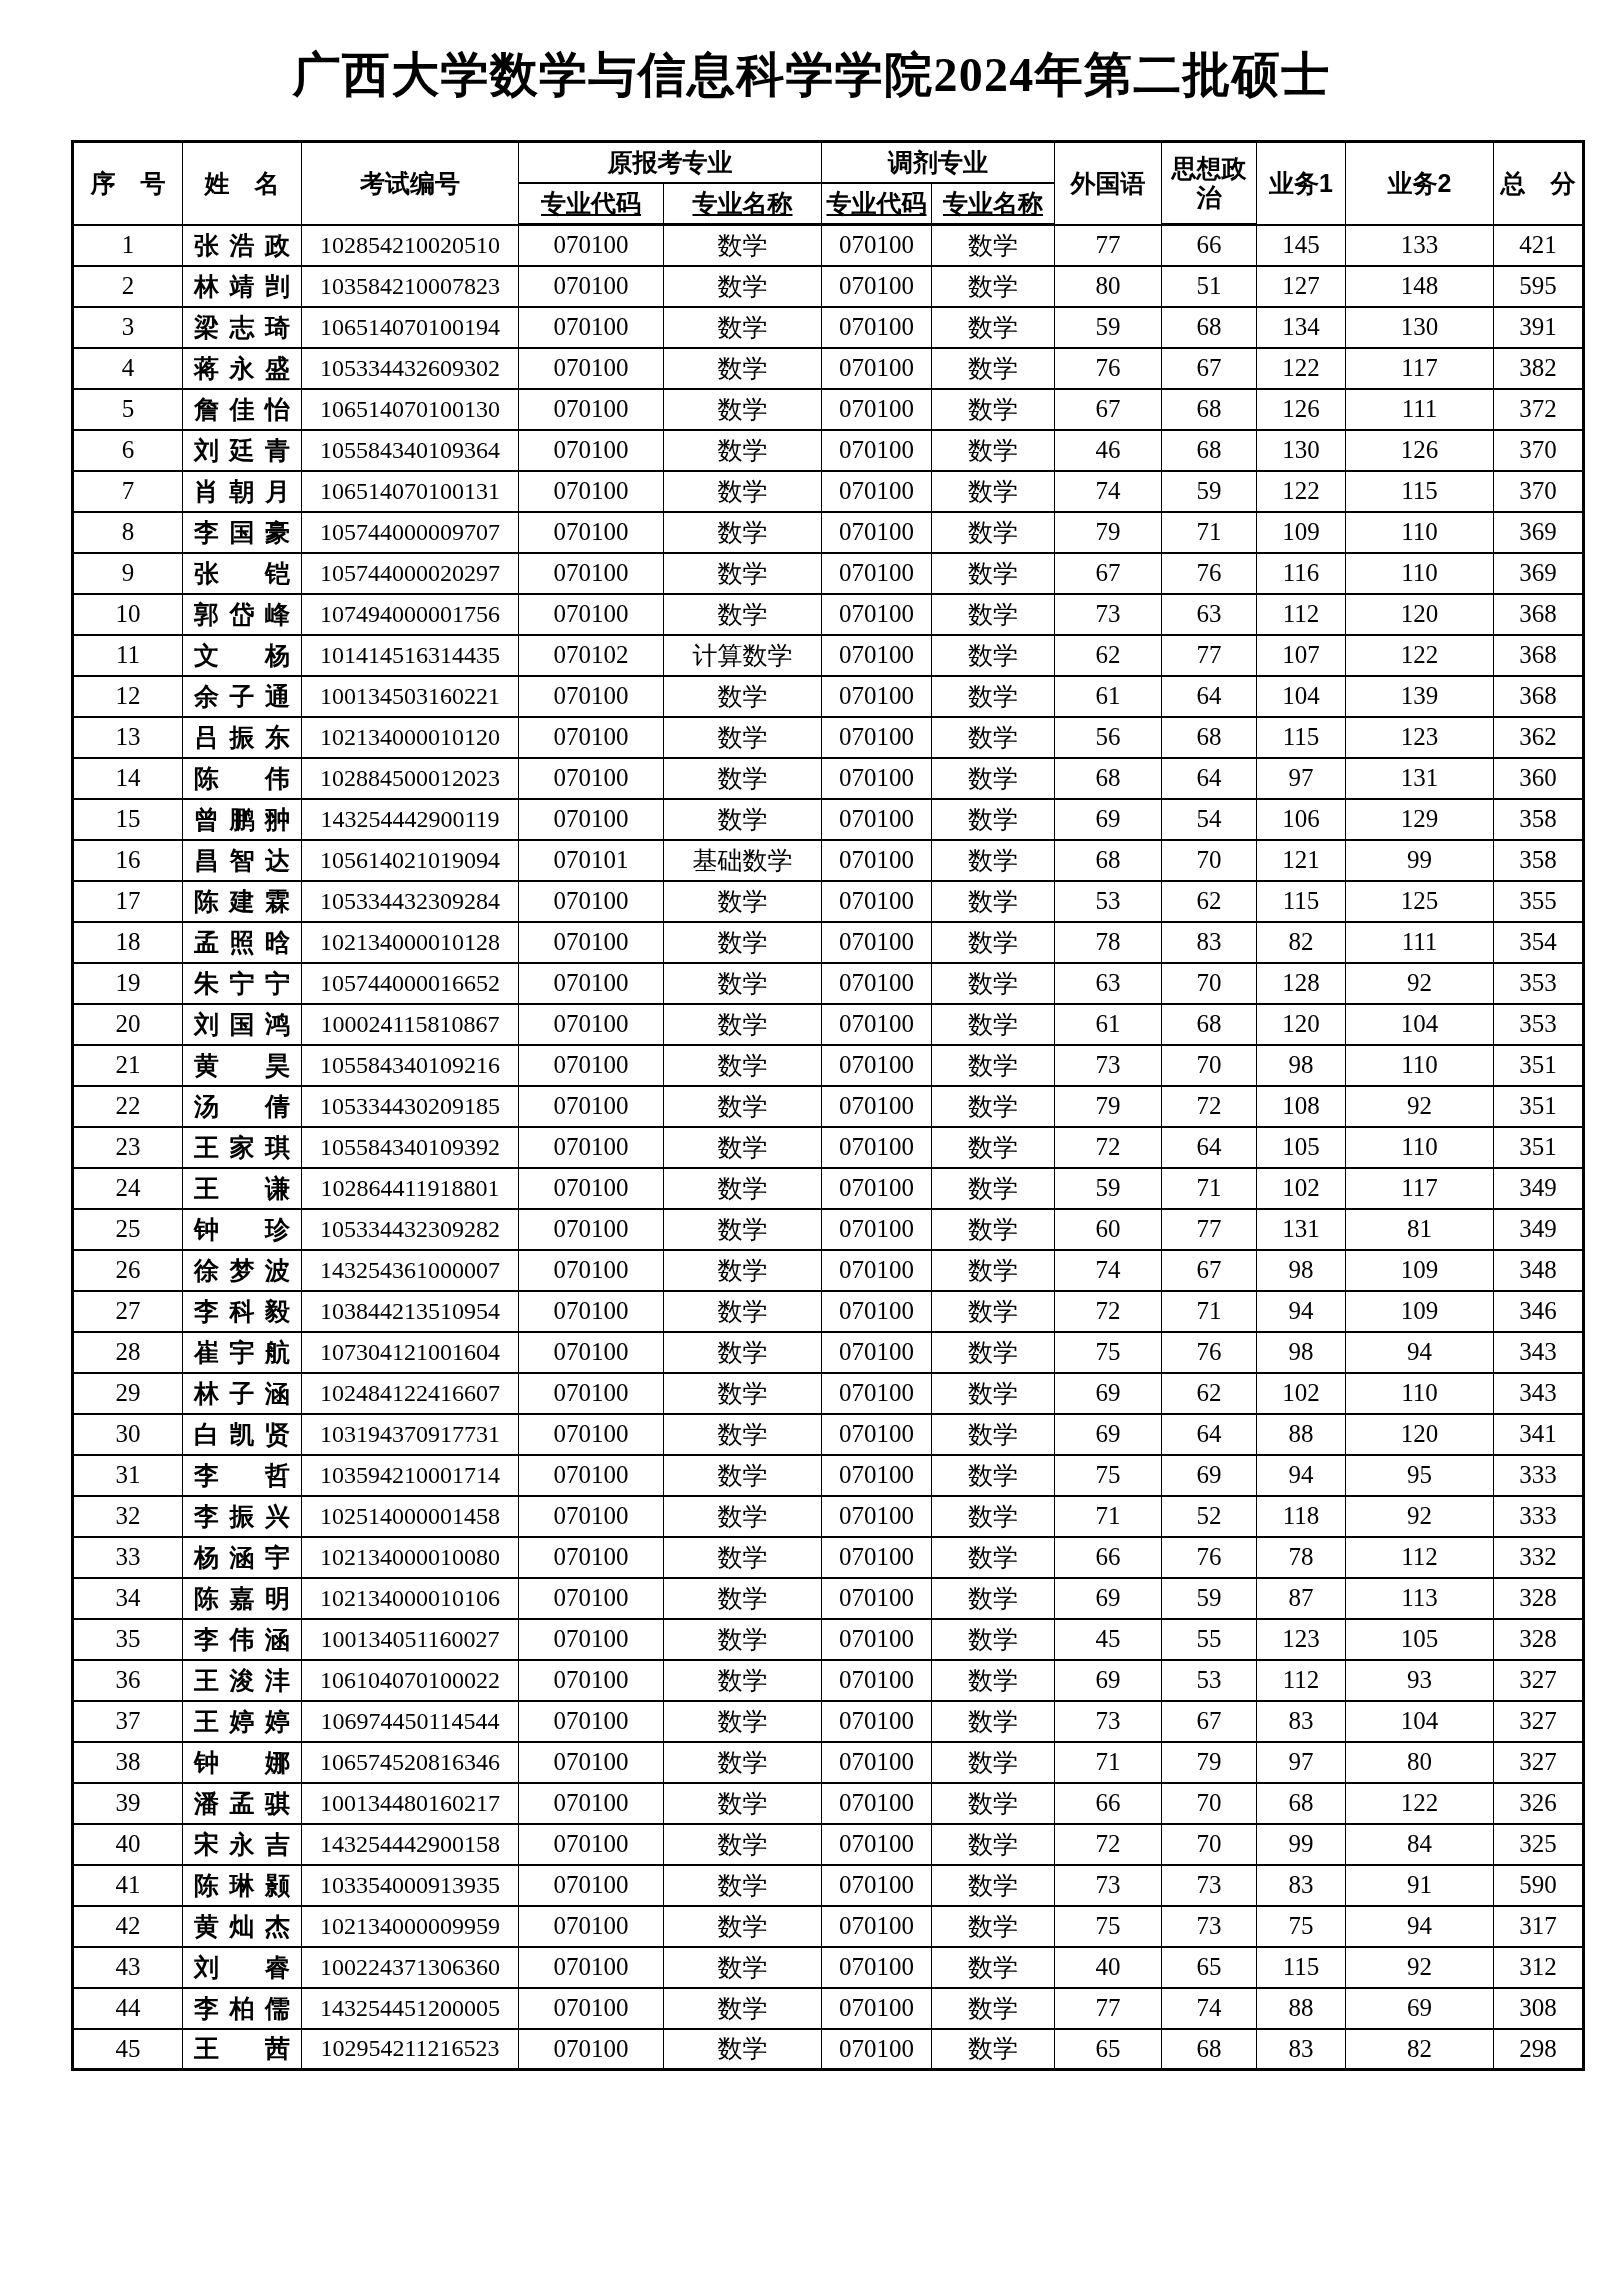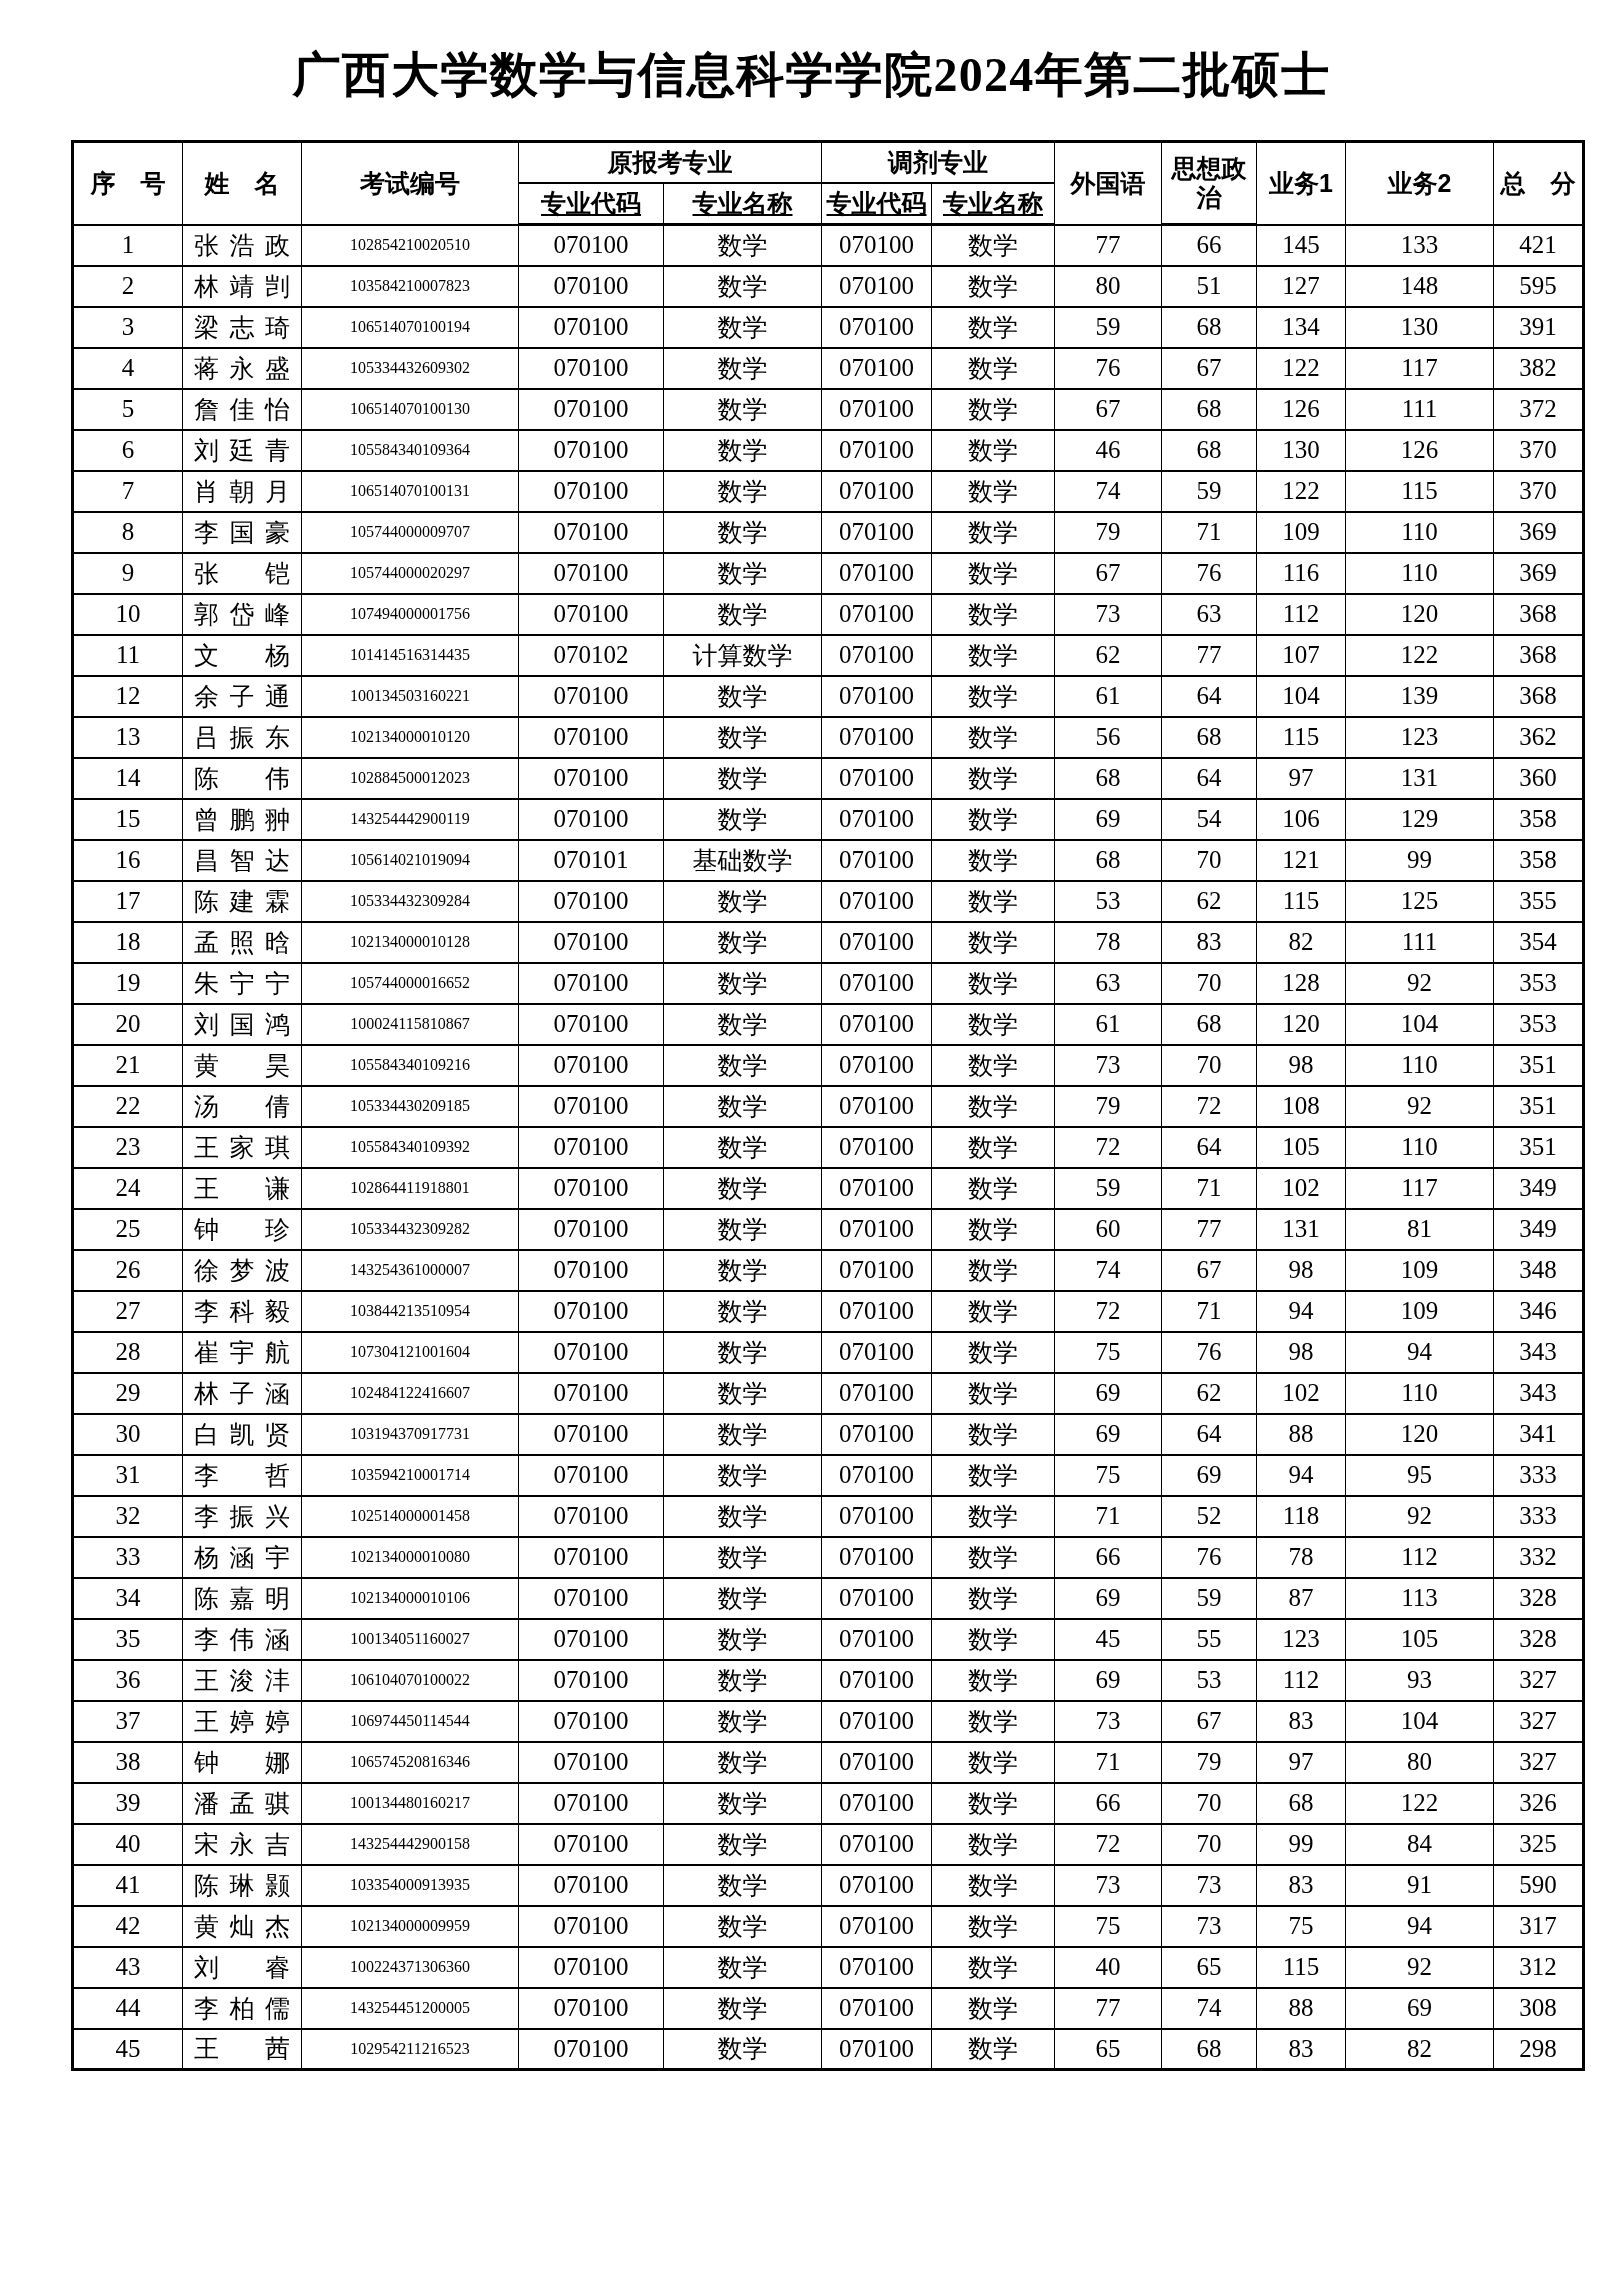--- a/index.html
+++ b/index.html
@@ -50,28 +50,28 @@
   }
   thead tr.h1 th { height: 41px; }
   thead tr.h2 th { height: 42px; }
   thead th.politics-th { border-bottom: 3.2px solid #000; }
   thead tr.h2 th { border-bottom: 3.2px solid #000; text-decoration: underline; }
   tbody td {
     height: 41px;
     font-size: 25px;
   }
   tbody td.num { font-size: 25px; }
-  tbody td.examno { font-size: 16px; letter-spacing: 0px; }
+  tbody td.examno { font-size: 24px; letter-spacing: 0px; }
   
   .dist {
     text-align: justify;
     text-align-last: justify;
     margin: 0 auto;
   }
-  .dist-name { width: 96px; }
+  .dist-name { width: 96px; font-weight: bold; }
   .dist-head2 { width: 75px; }
   .politics-wrap { width: 77px; margin: 0 auto; word-break: break-all; }
 </style>
 </head>
 <body>
 
 <div class="page">
 
   <div class="doc-title">
     <div>广西大学数学与信息科学学院2024年第二批硕士</div>

